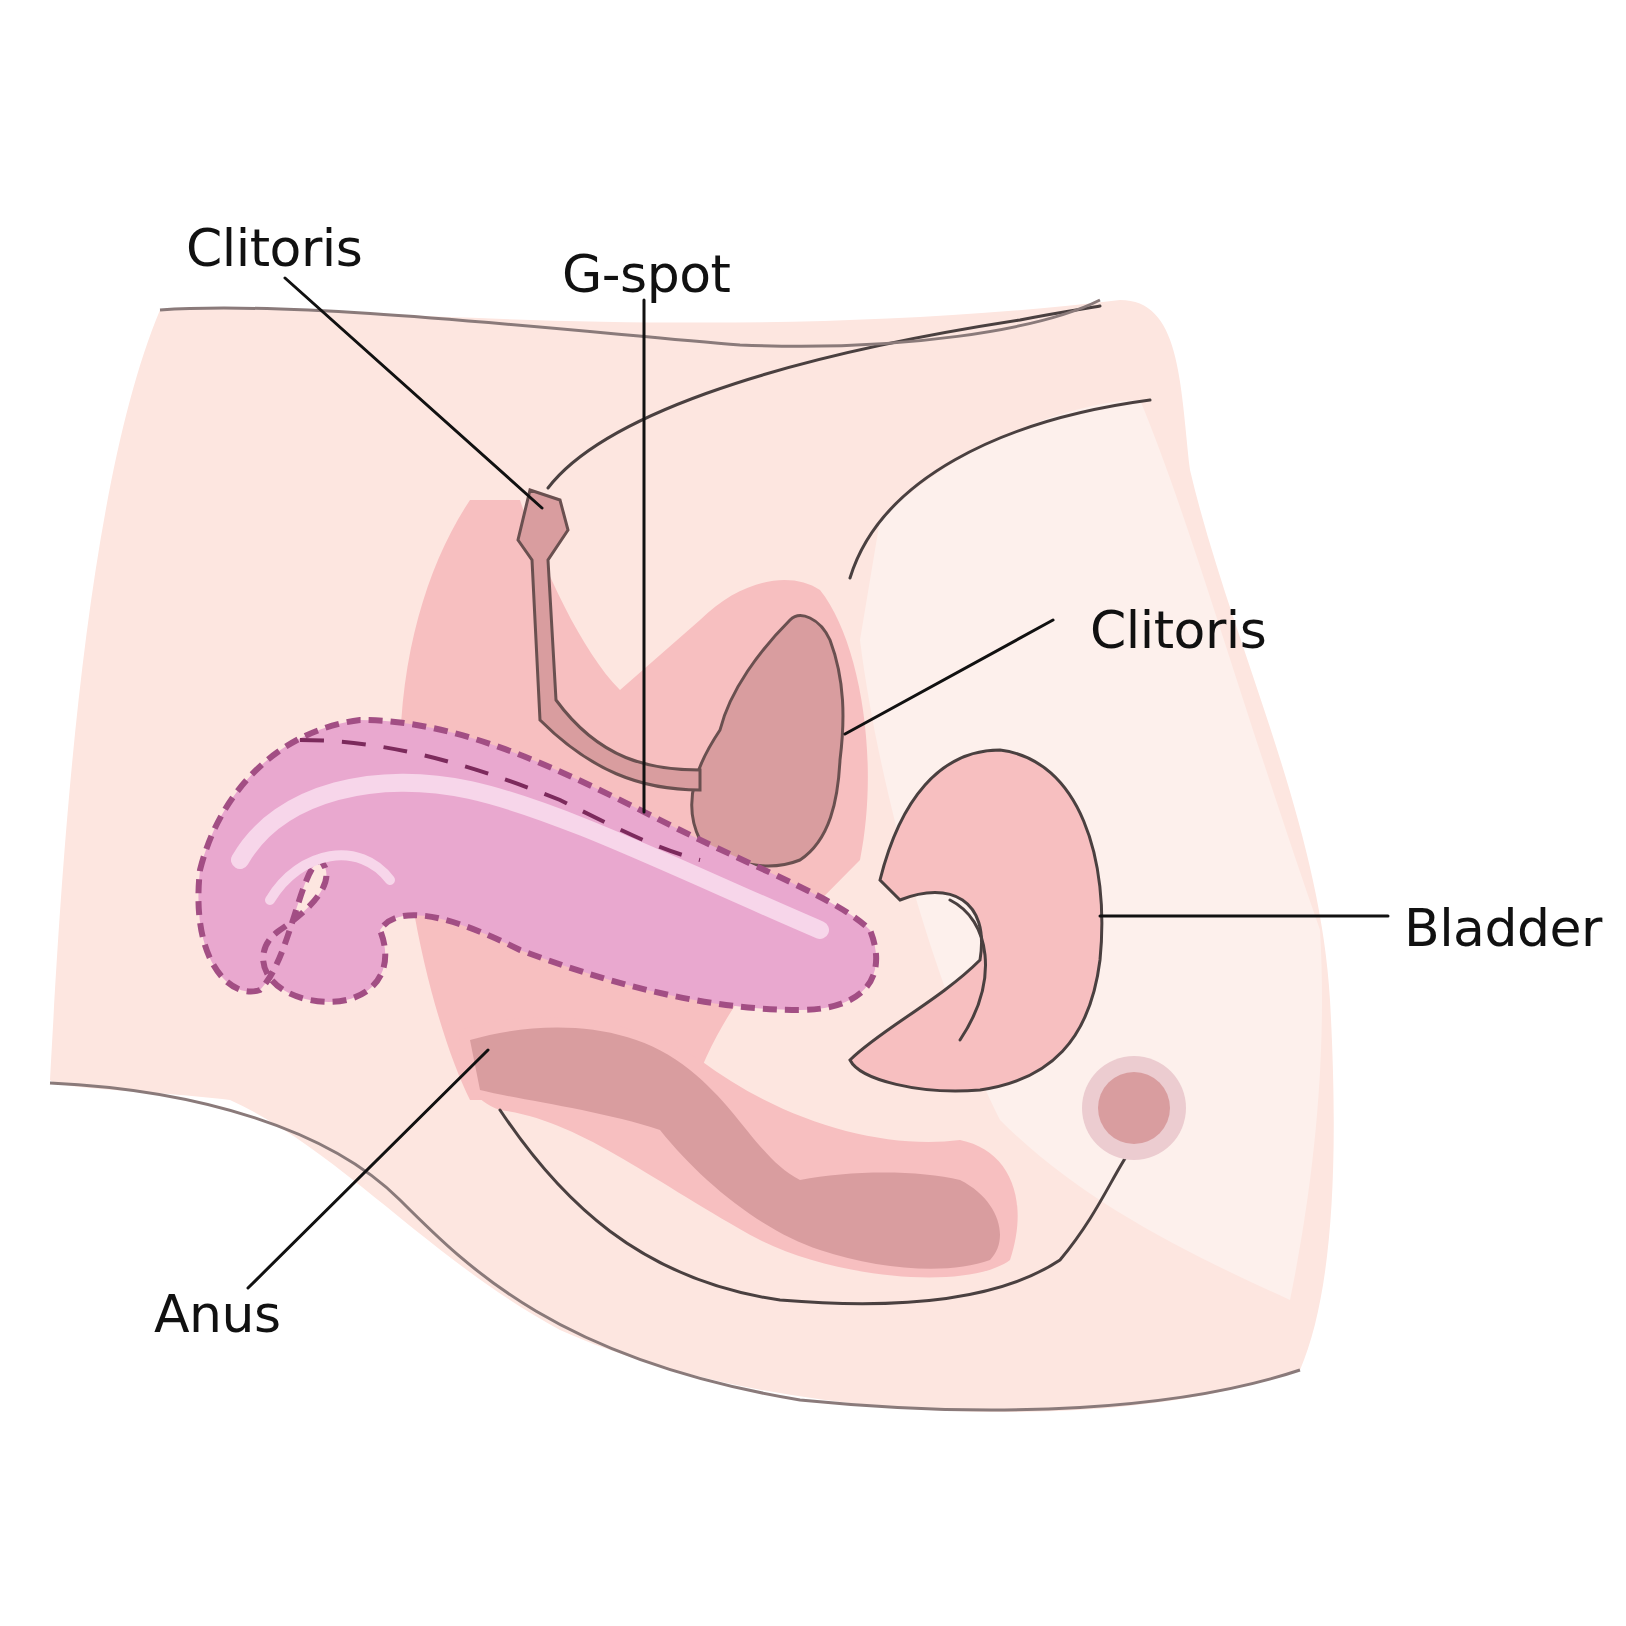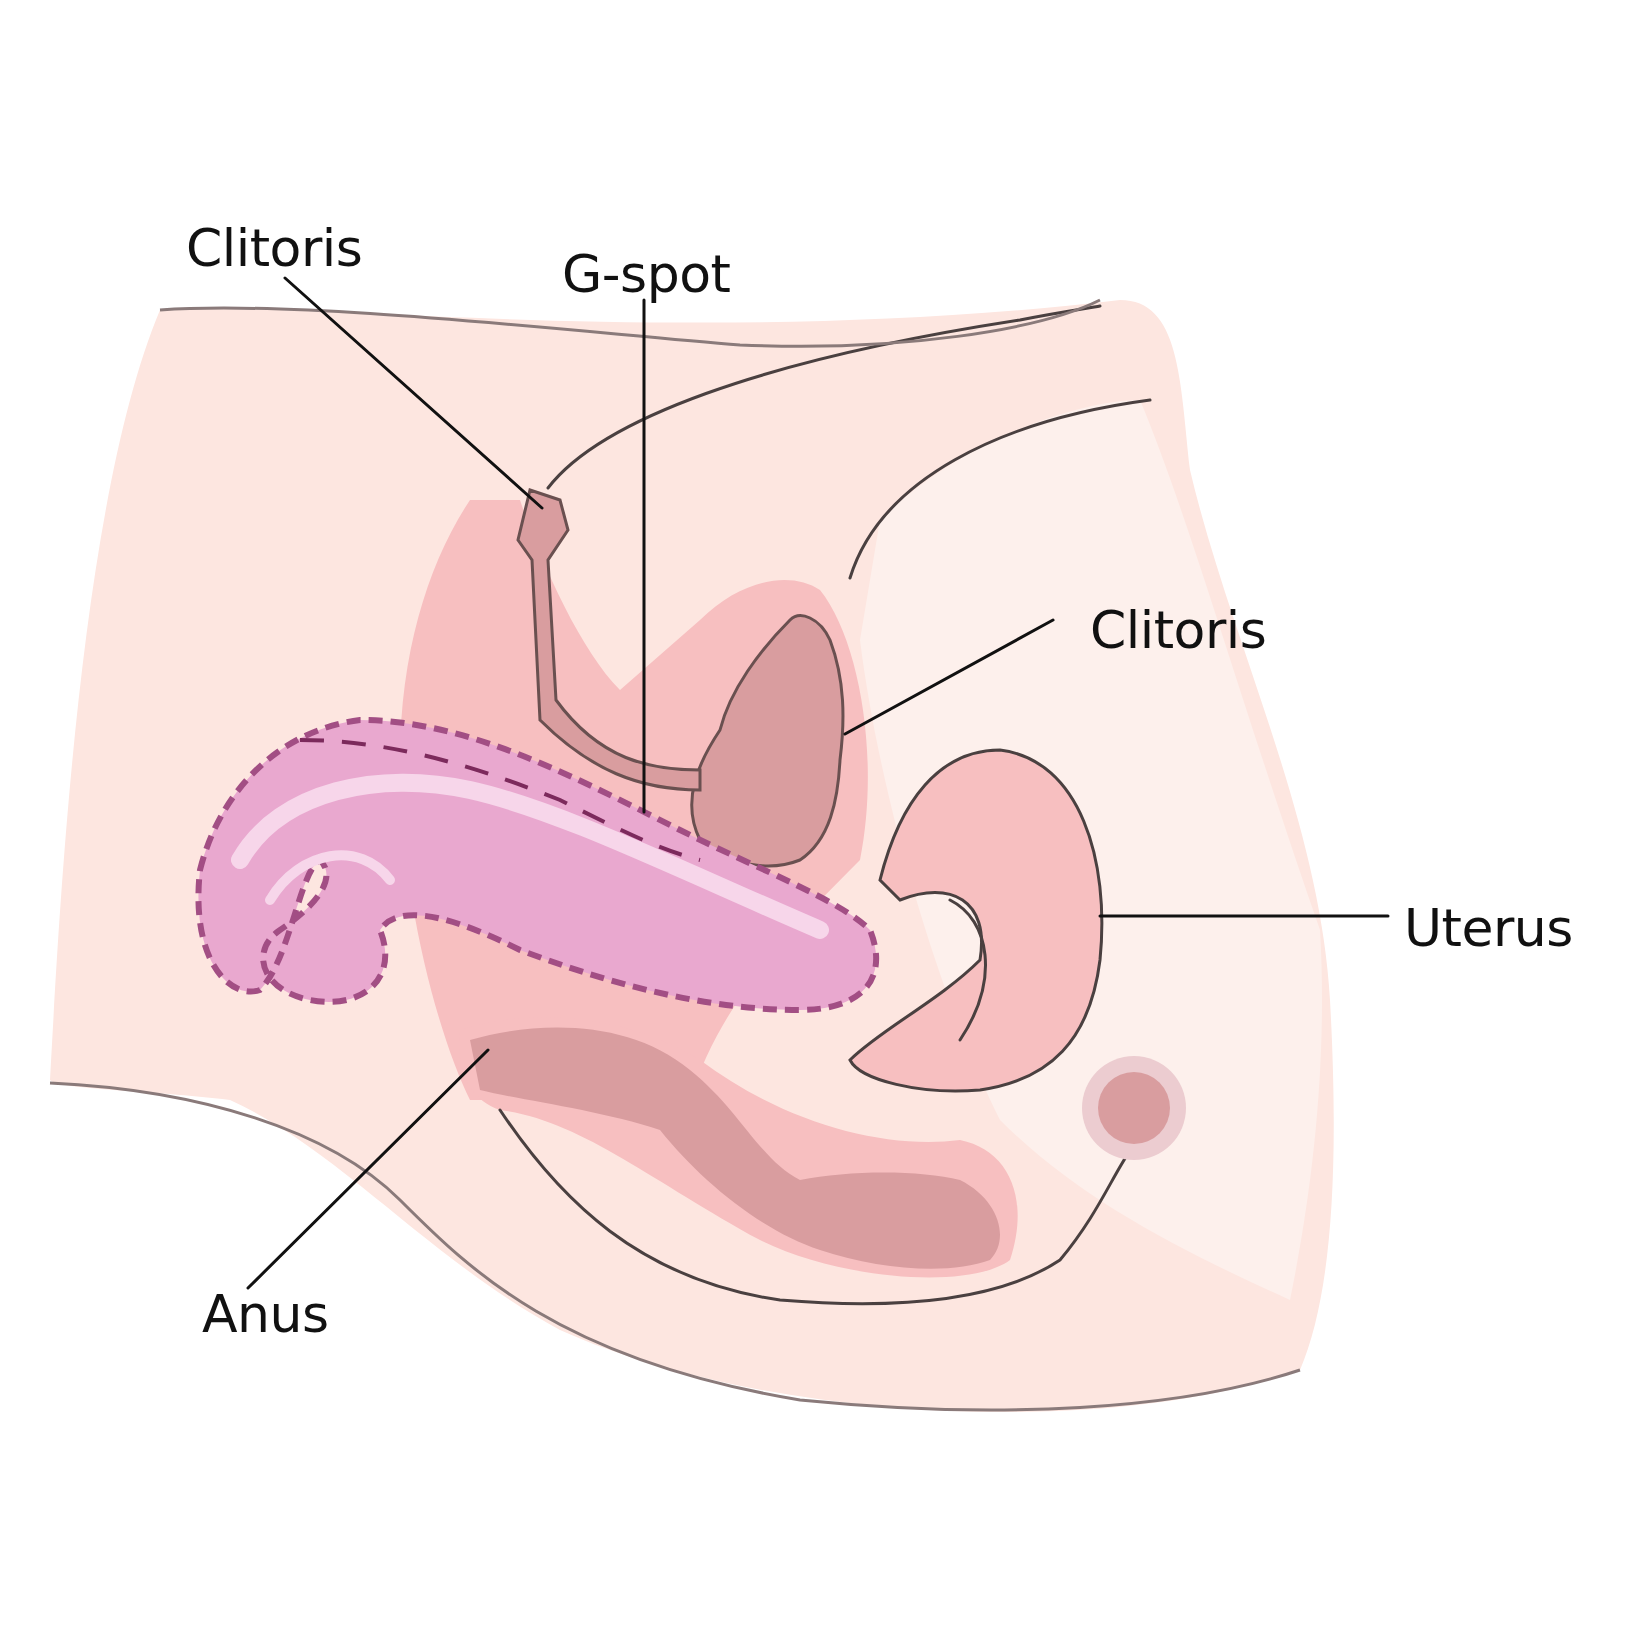--- a/index.html
+++ b/index.html
@@ -51,14 +51,14 @@
   <line class="leader" x1="285" y1="278" x2="542" y2="508"></line>
   <line class="leader" x1="644" y1="300" x2="644" y2="812"></line>
   <line class="leader" x1="1053" y1="620" x2="845" y2="734"></line>
   <line class="leader" x1="1388" y1="916" x2="1100" y2="916"></line>
   <line class="leader" x1="248" y1="1288" x2="488" y2="1050"></line>
 </svg>
 
 <div class="label" style="left:186px; top:222px;">Clitoris</div>
 <div class="label" style="left:562px; top:248px;">G-spot</div>
 <div class="label" style="left:1090px; top:604px;">Clitoris</div>
-<div class="label" style="left:1404px; top:902px;">Uterus</div>
-<div class="label" style="left:154px; top:1288px;margin-left:48px;">Anus</div>
+<div class="label" style="left:1404px; top:902px;">Bladder</div>
+<div class="label" style="left:154px; top:1288px;">Anus</div>
 
 </body></html>

